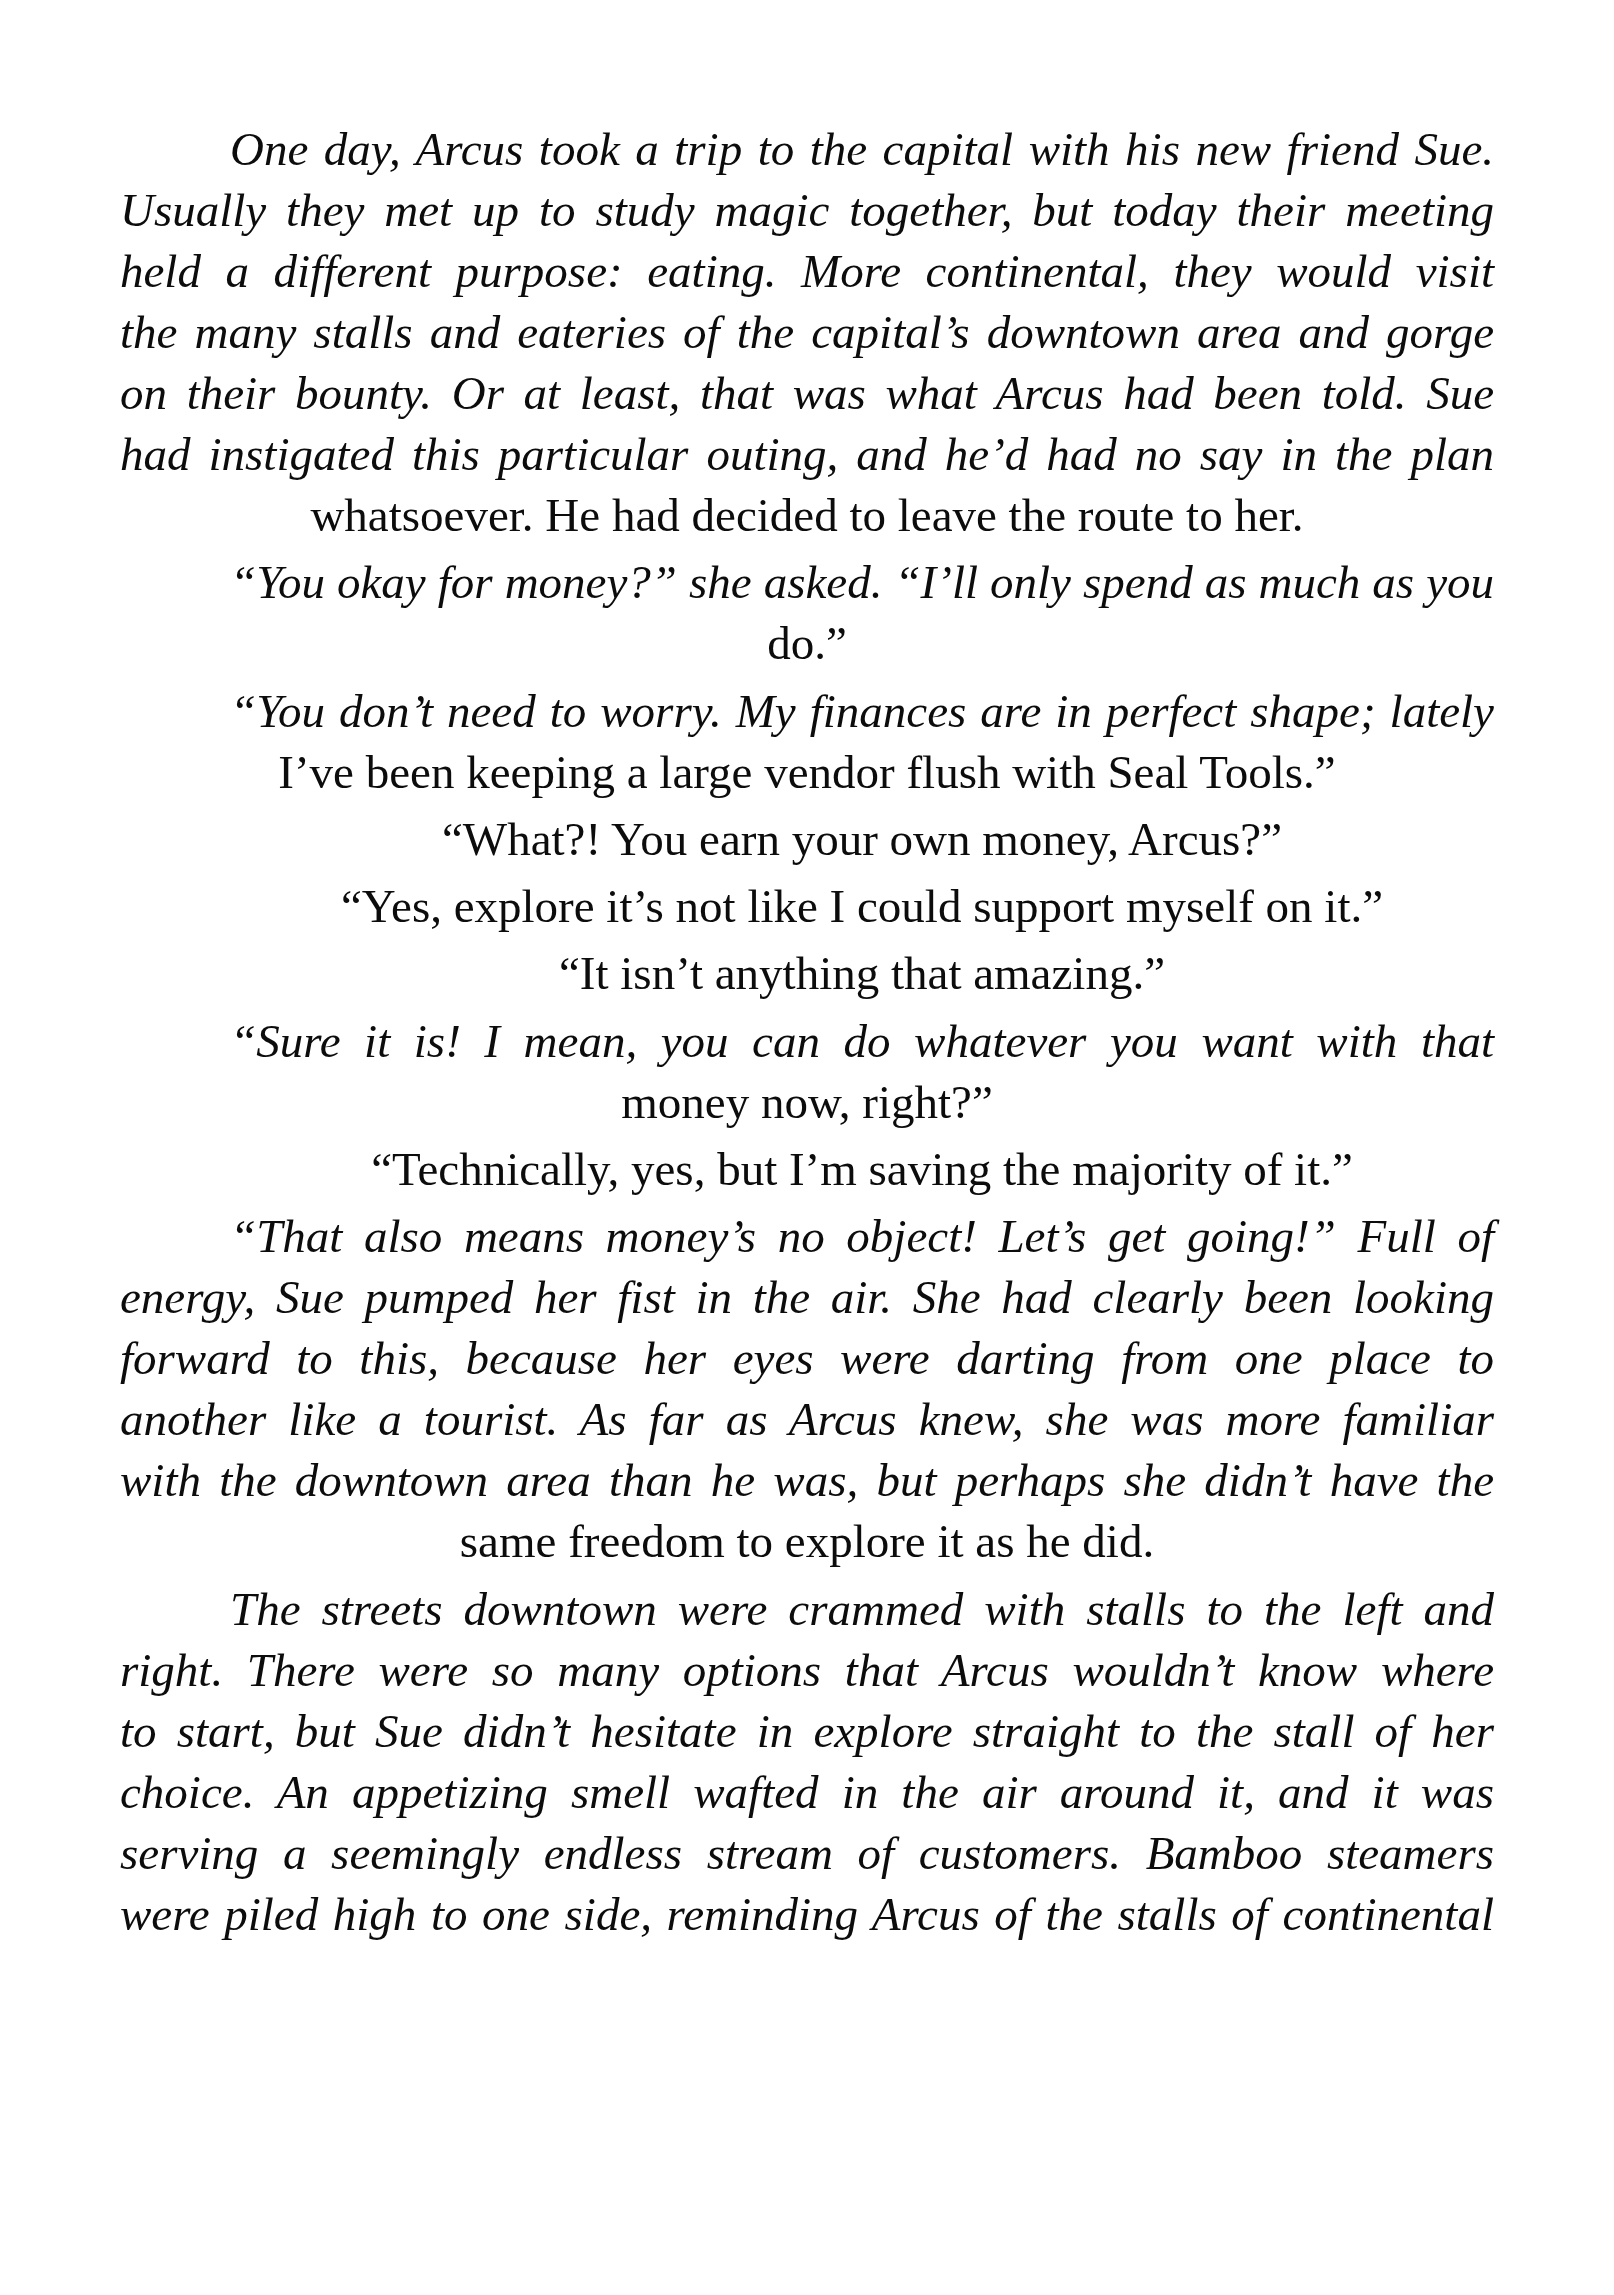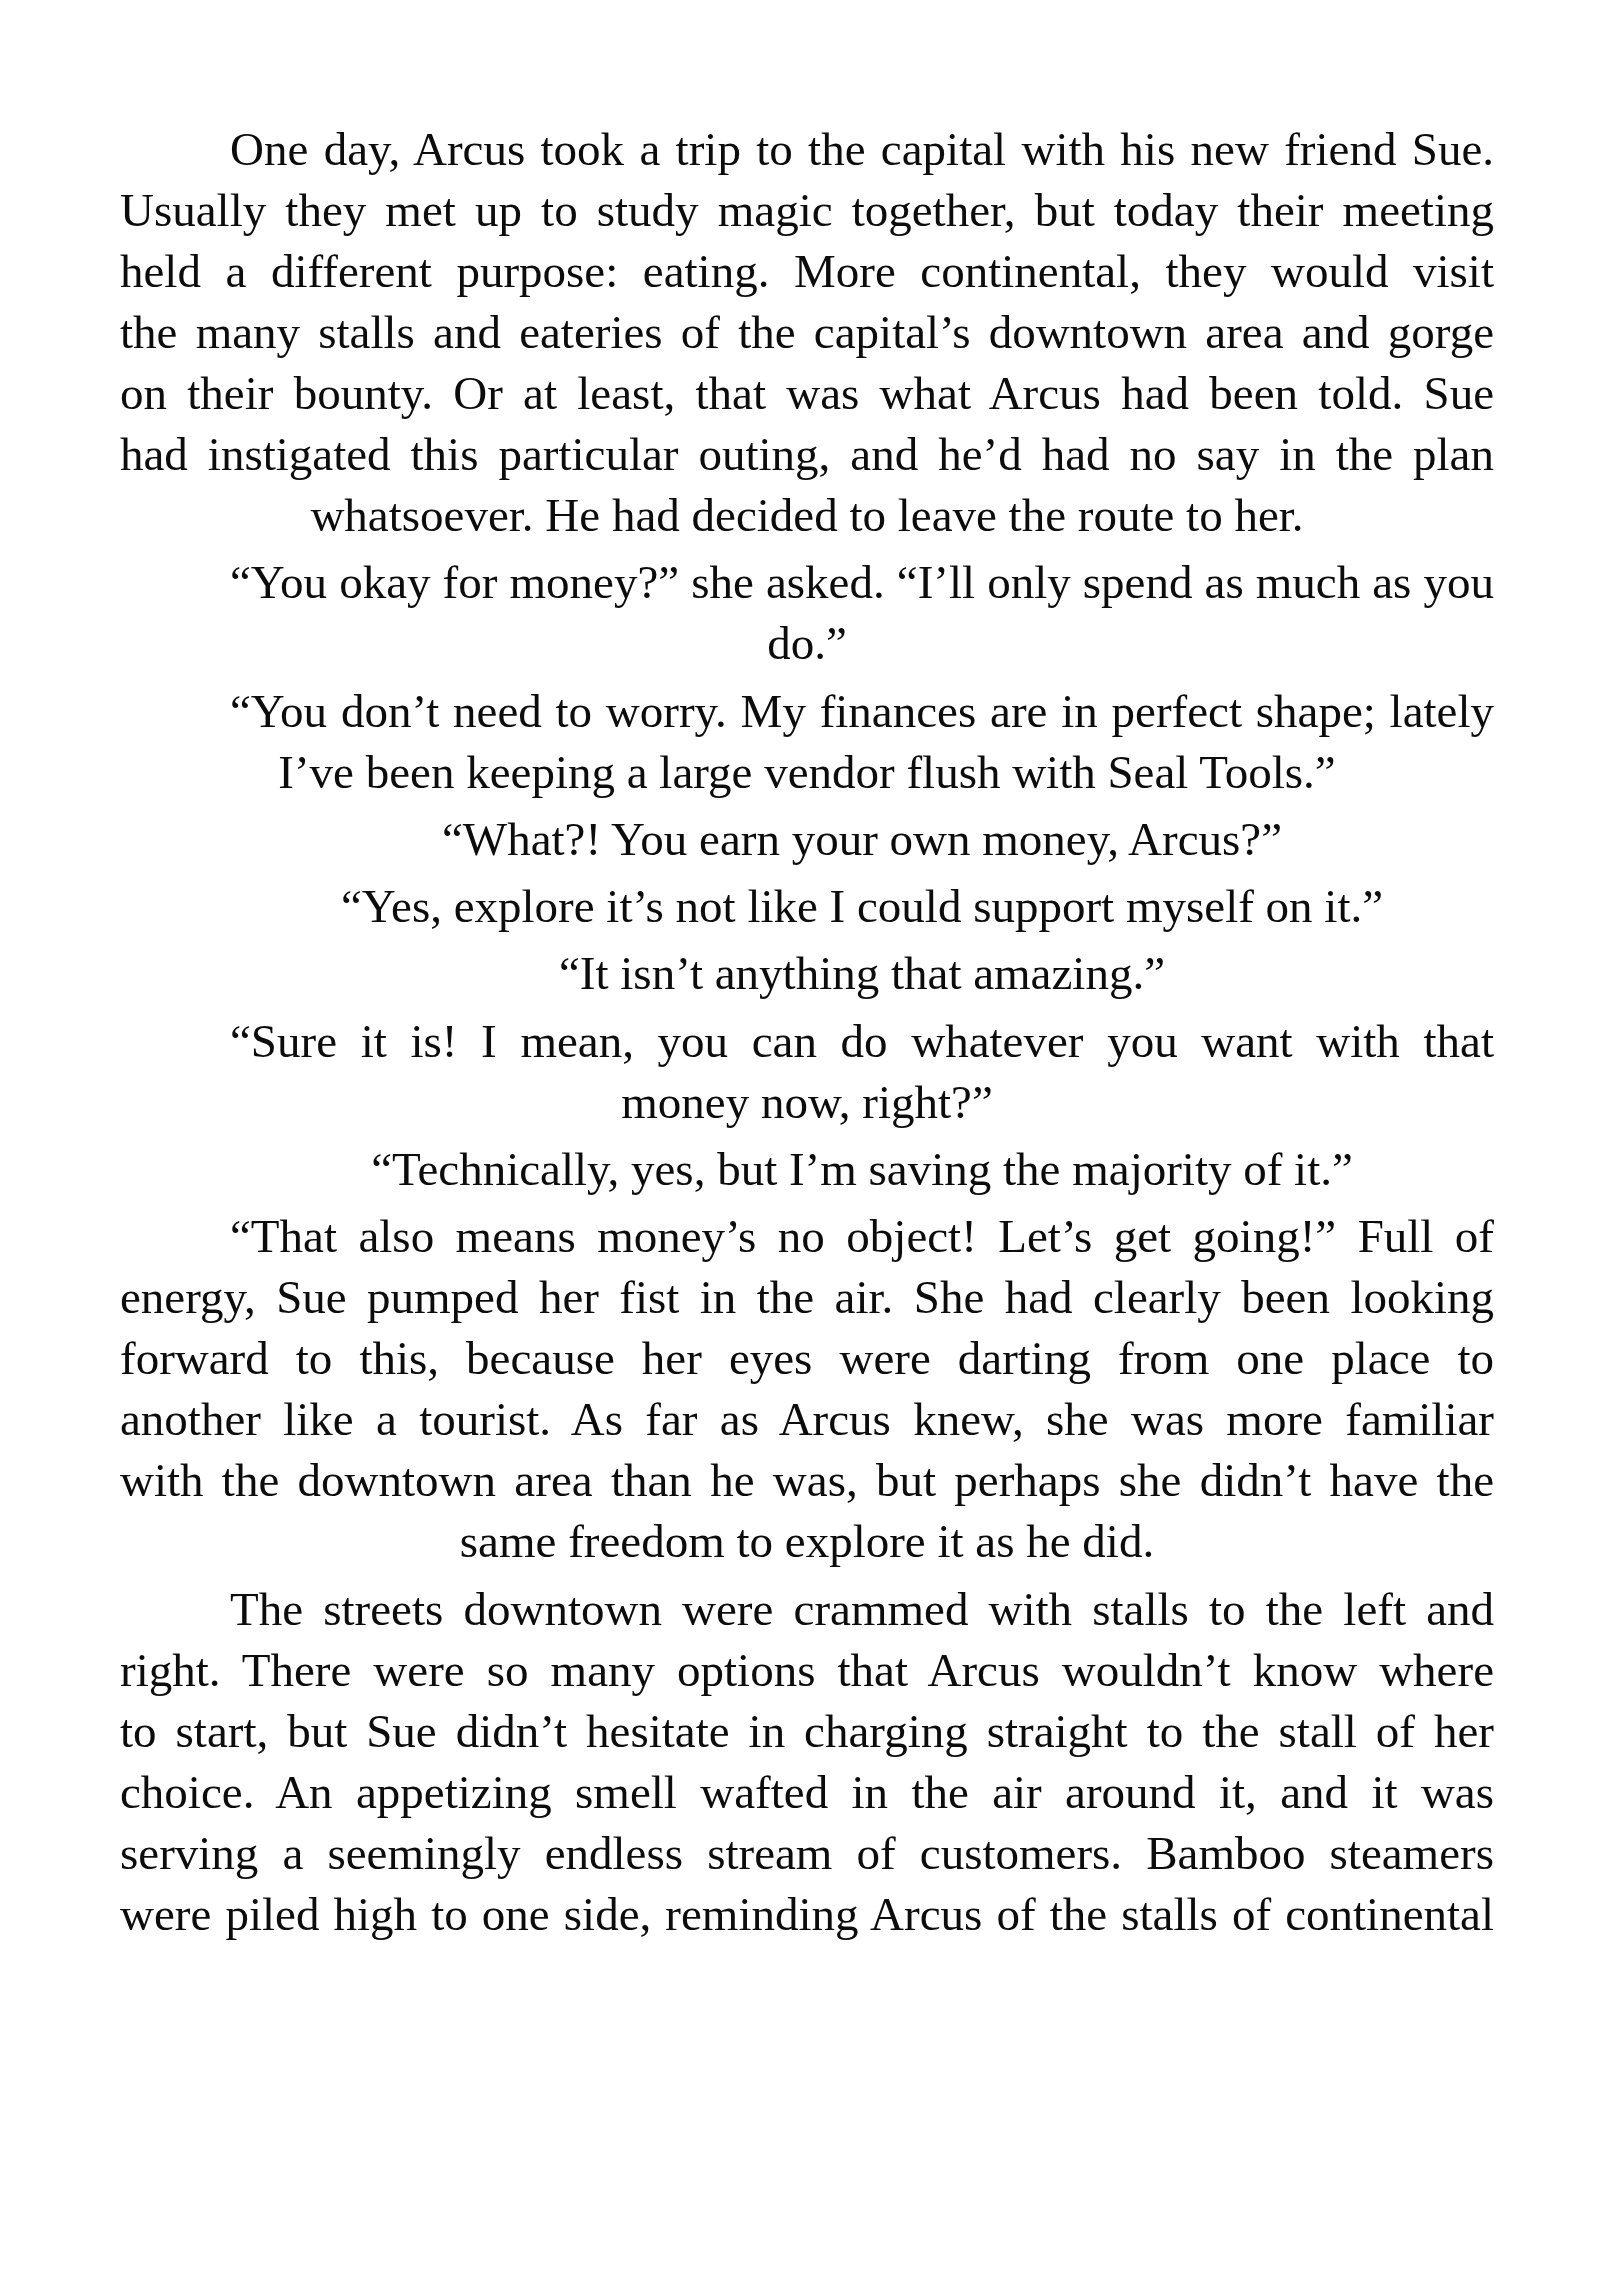--- a/index.html
+++ b/index.html
@@ -35,20 +35,21 @@
     text-align: center;
     white-space: normal;
     color: #0c0c0c;
   }
   .line.first {
     text-indent: 110px;
   }
   .line.justify {
     text-align: justify;
     text-align-last: justify;
+    font-style: italic;
   }
 </style>
 </head>
 <body>
 
 <main class="page">
   <section class="page-text">
       <p class="para">
         <span class="line first justify">One day, Arcus took a trip to the capital with his new friend Sue.</span>
         <span class="line justify">Usually they met up to study magic together, but today their meeting</span>
@@ -86,20 +87,20 @@
         <span class="line first justify">“That also means money’s no object! Let’s get going!” Full of</span>
         <span class="line justify">energy, Sue pumped her fist in the air. She had clearly been looking</span>
         <span class="line justify">forward to this, because her eyes were darting from one place to</span>
         <span class="line justify">another like a tourist. As far as Arcus knew, she was more familiar</span>
         <span class="line justify">with the downtown area than he was, but perhaps she didn’t have the</span>
         <span class="line">same freedom to explore it as he did.</span>
       </p>
       <p class="para">
         <span class="line first justify">The streets downtown were crammed with stalls to the left and</span>
         <span class="line justify">right. There were so many options that Arcus wouldn’t know where</span>
-        <span class="line justify">to start, but Sue didn’t hesitate in charging straight to the stall of her</span>
+        <span class="line justify">to start, but Sue didn’t hesitate in explore straight to the stall of her</span>
         <span class="line justify">choice. An appetizing smell wafted in the air around it, and it was</span>
         <span class="line justify">serving a seemingly endless stream of customers. Bamboo steamers</span>
         <span class="line justify">were piled high to one side, reminding Arcus of the stalls of continental</span>
       </p>
     </section>
 </main>
 
 
 </body></html>

